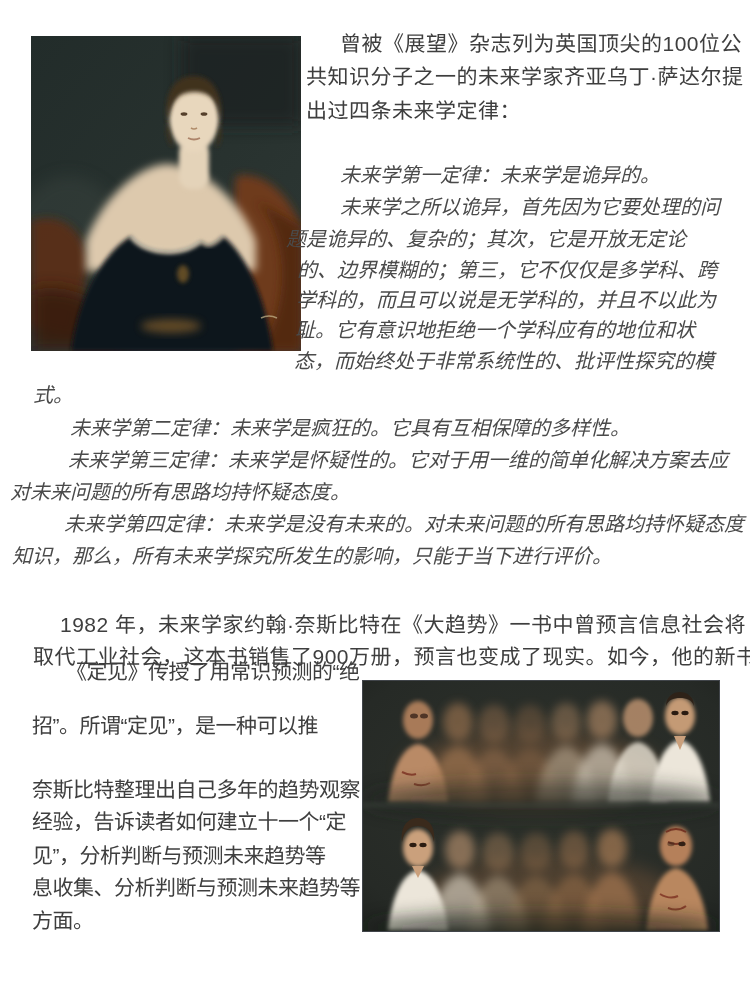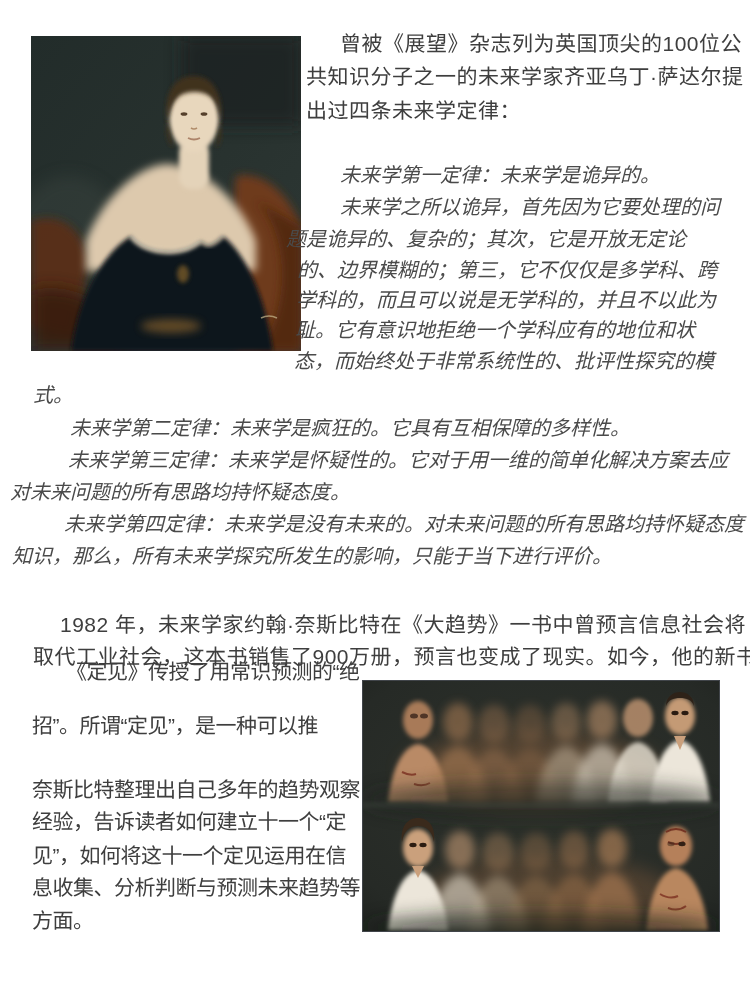--- a/index.html
+++ b/index.html
@@ -234,17 +234,17 @@
   <div class="line kai" style="left:64px;top:513px;">未来学第四定律：未来学是没有未来的。对未来问题的所有思路均持怀疑态度</div>
   <div class="line kai" style="left:12px;top:545px;">知识，那么，所有未来学探究所发生的影响，只能于当下进行评价。</div>
 
   <div class="line sans" style="left:60px;top:612px;">1982 年，未来学家约翰·奈斯比特在《大趋势》一书中曾预言信息社会将</div>
   <div class="line sans" style="left:33px;top:644px;">取代工业社会，这本书销售了900万册，预言也变成了现实。如今，他的新书</div>
 
   <div class="line sans-col" style="left:31px;top:659px;margin-left:35px;">《定见》传授了用常识预测的“绝</div>
   <div class="line sans-col" style="left:32px;top:713px;">招”。所谓“定见”，是一种可以推</div>
   <div class="line sans-col" style="left:32px;top:777px;">奈斯比特整理出自己多年的趋势观察</div>
   <div class="line sans-col" style="left:32px;top:809px;">经验，告诉读者如何建立十一个“定</div>
-  <div class="line sans-col" style="left:32px;top:843px;">见”，如何将这十一个定见运用在信</div>
+  <div class="line sans-col" style="left:32px;top:843px;">见”，分析判断与预测未来趋势等</div>
   <div class="line sans-col" style="left:32px;top:875px;text-align:right;">息收集、分析判断与预测未来趋势等</div>
   <div class="line sans-col" style="left:32px;top:908px;">方面。</div>
 
 </div>
 
 </body></html>

